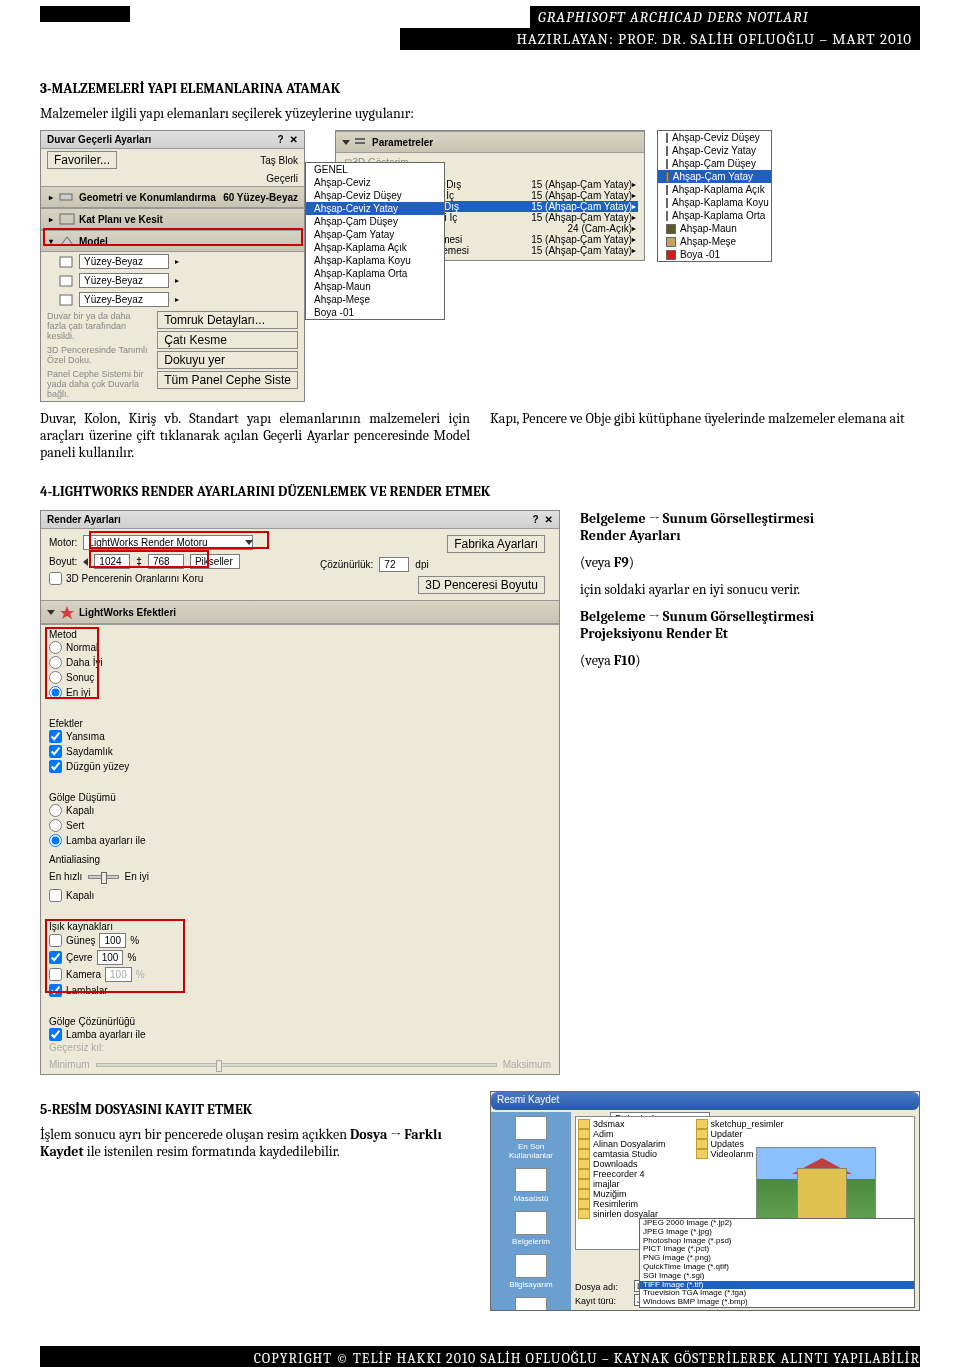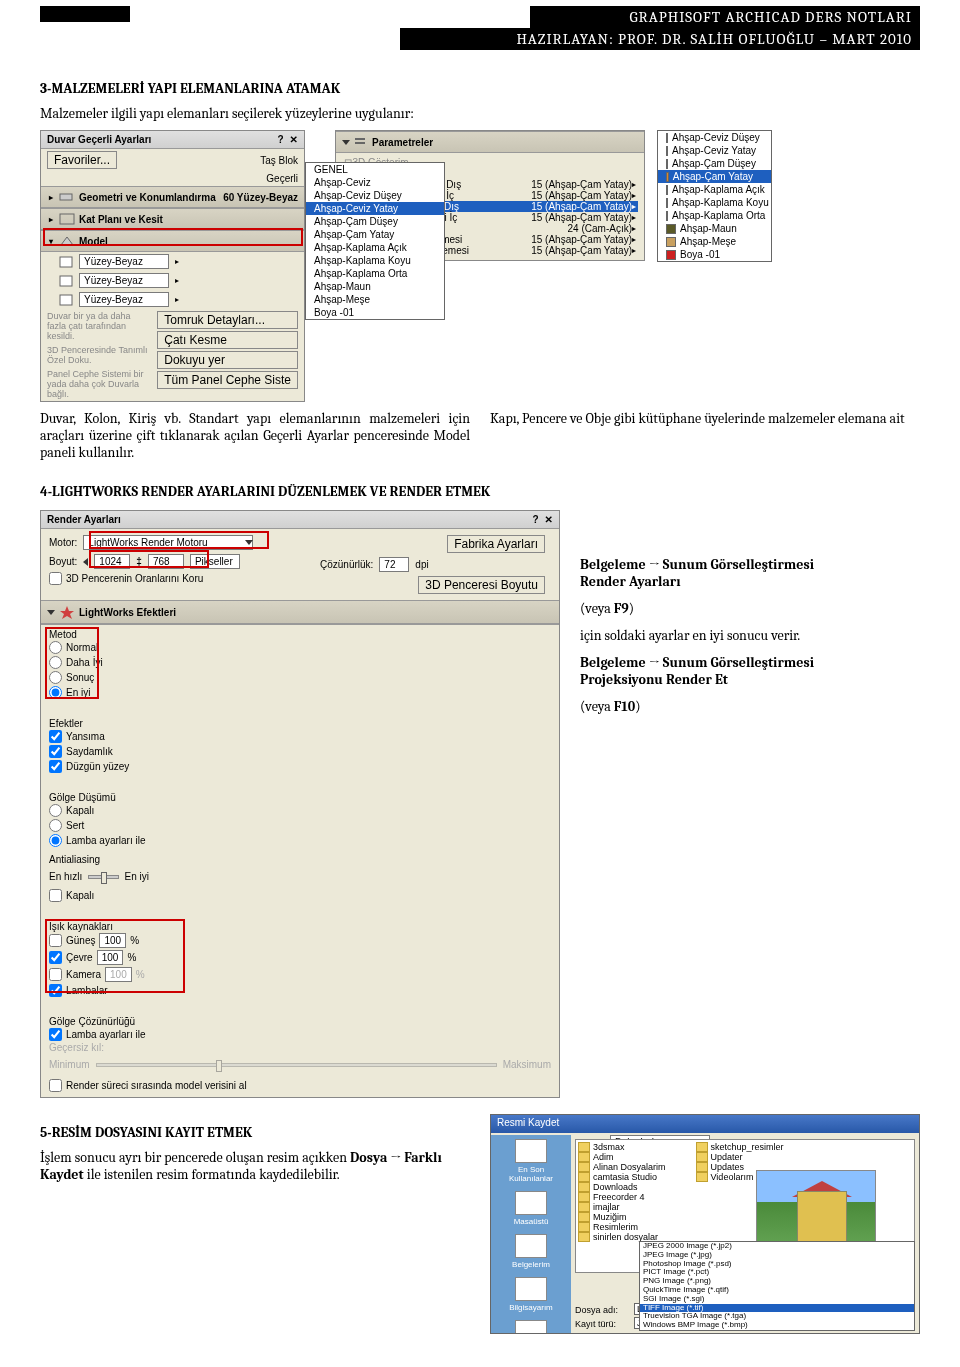--- a/index.html
+++ b/index.html
@@ -20,21 +20,21 @@
   .header-bar-1, .header-bar-2 {
     position: absolute;
     right: 0;
     background: #000;
     color: #fff;
     font-family: 'Cambria', serif;
     font-size: 15px;
     letter-spacing: 1px;
     padding: 2px 8px;
   }
-  .header-bar-1 { top: 0; width: 390px; text-align: right; }
+  .header-bar-1 { top: 0; width: 390px; text-align: left; font-style: italic; }
   .header-bar-2 { top: 22px; width: 520px; text-align: right; }
   .left-black {
     position: absolute;
     top: 6px;
     left: 40px;
     width: 90px;
     height: 16px;
     background: #000;
   }
   .content {
@@ -180,21 +180,21 @@
   .panel3 .effects {
     border-top: 1px solid #999;
     padding: 4px 8px;
   }
   .efx-row { display:flex; gap:18px;flex-direction:column; }
   .efx-col { flex:1; }
   .slider-wrap { display:flex; align-items:center; gap:6px; font-size:10px; }
   .slider-track { flex:1; height:4px; background:#ccc; border:1px solid #888; position:relative; }
   .slider-thumb { position:absolute; top:-4px; width:6px; height:12px; background:#ece9d8; border:1px solid #666; }
 
-  .sec4-text { flex:1; font-size:14px;margin-top:46px; }
+  .sec4-text { flex:1; font-size:14px; }
   .sec4-text p { margin-bottom:10px; }
 
   
   .sec5-wrap { display:flex; gap:14px; margin-top:16px; }
   .sec5-text { flex:1; font-size:14px; }
   .save-panel {
     width: 430px;
     height: 220px;
     background: #ece9d8;
     border: 1px solid #666;
@@ -267,21 +267,21 @@
   }
   .save-thumb .roof {
     position:absolute; left:35px; top:10px; width:0; height:0;
     border-left:30px solid transparent;
     border-right:30px solid transparent;
     border-bottom:16px solid #c04040;
   }
   .save-tb {
     position:absolute; left:0; right:0; top:0; height:18px;
     background:linear-gradient(#4878c8, #2858a8);
-    color:#fff; padding:2px 6px; font-size:10px;
+    color:#fff; padding:2px 6px; font-size:10px;border-radius:6px;
   }
 
   .footer {
     position: absolute;
     bottom: 20px;
     left: 40px;
     right: 40px;
     background: #000;
     color: #fff;
     text-align: right;
@@ -681,24 +681,20 @@
           <div class="slider-wrap" style="margin-top:6px; color:#aaa;">
             <span>Minimum</span>
             <div class="slider-track" style="opacity:.5;">
                   <div class="slider-thumb" style="left:30%;"></div>
                 </div>
             <span>Maksimum</span>
           </div>
         </div>
       </div>
 
-      <div class="check" style="margin-top:8px;">
-            <input type="checkbox" style="">
-            <span>Render süreci sırasında model verisini al</span>
-          </div>
     </div>
   </div>
 
   <div class="sec4-text">
     <p><b><span>Belgeleme → Sunum Görselleştirmesi</span><br><span>Render Ayarları</span></b></p>
     <p>(veya <b>F9</b>)</p>
     <p>için soldaki ayarlar en iyi sonucu verir.</p>
     <p><b><span>Belgeleme → Sunum Görselleştirmesi</span><br><span>Projeksiyonu Render Et</span></b></p>
     <p>(veya <b>F10</b>)</p>
   </div>

